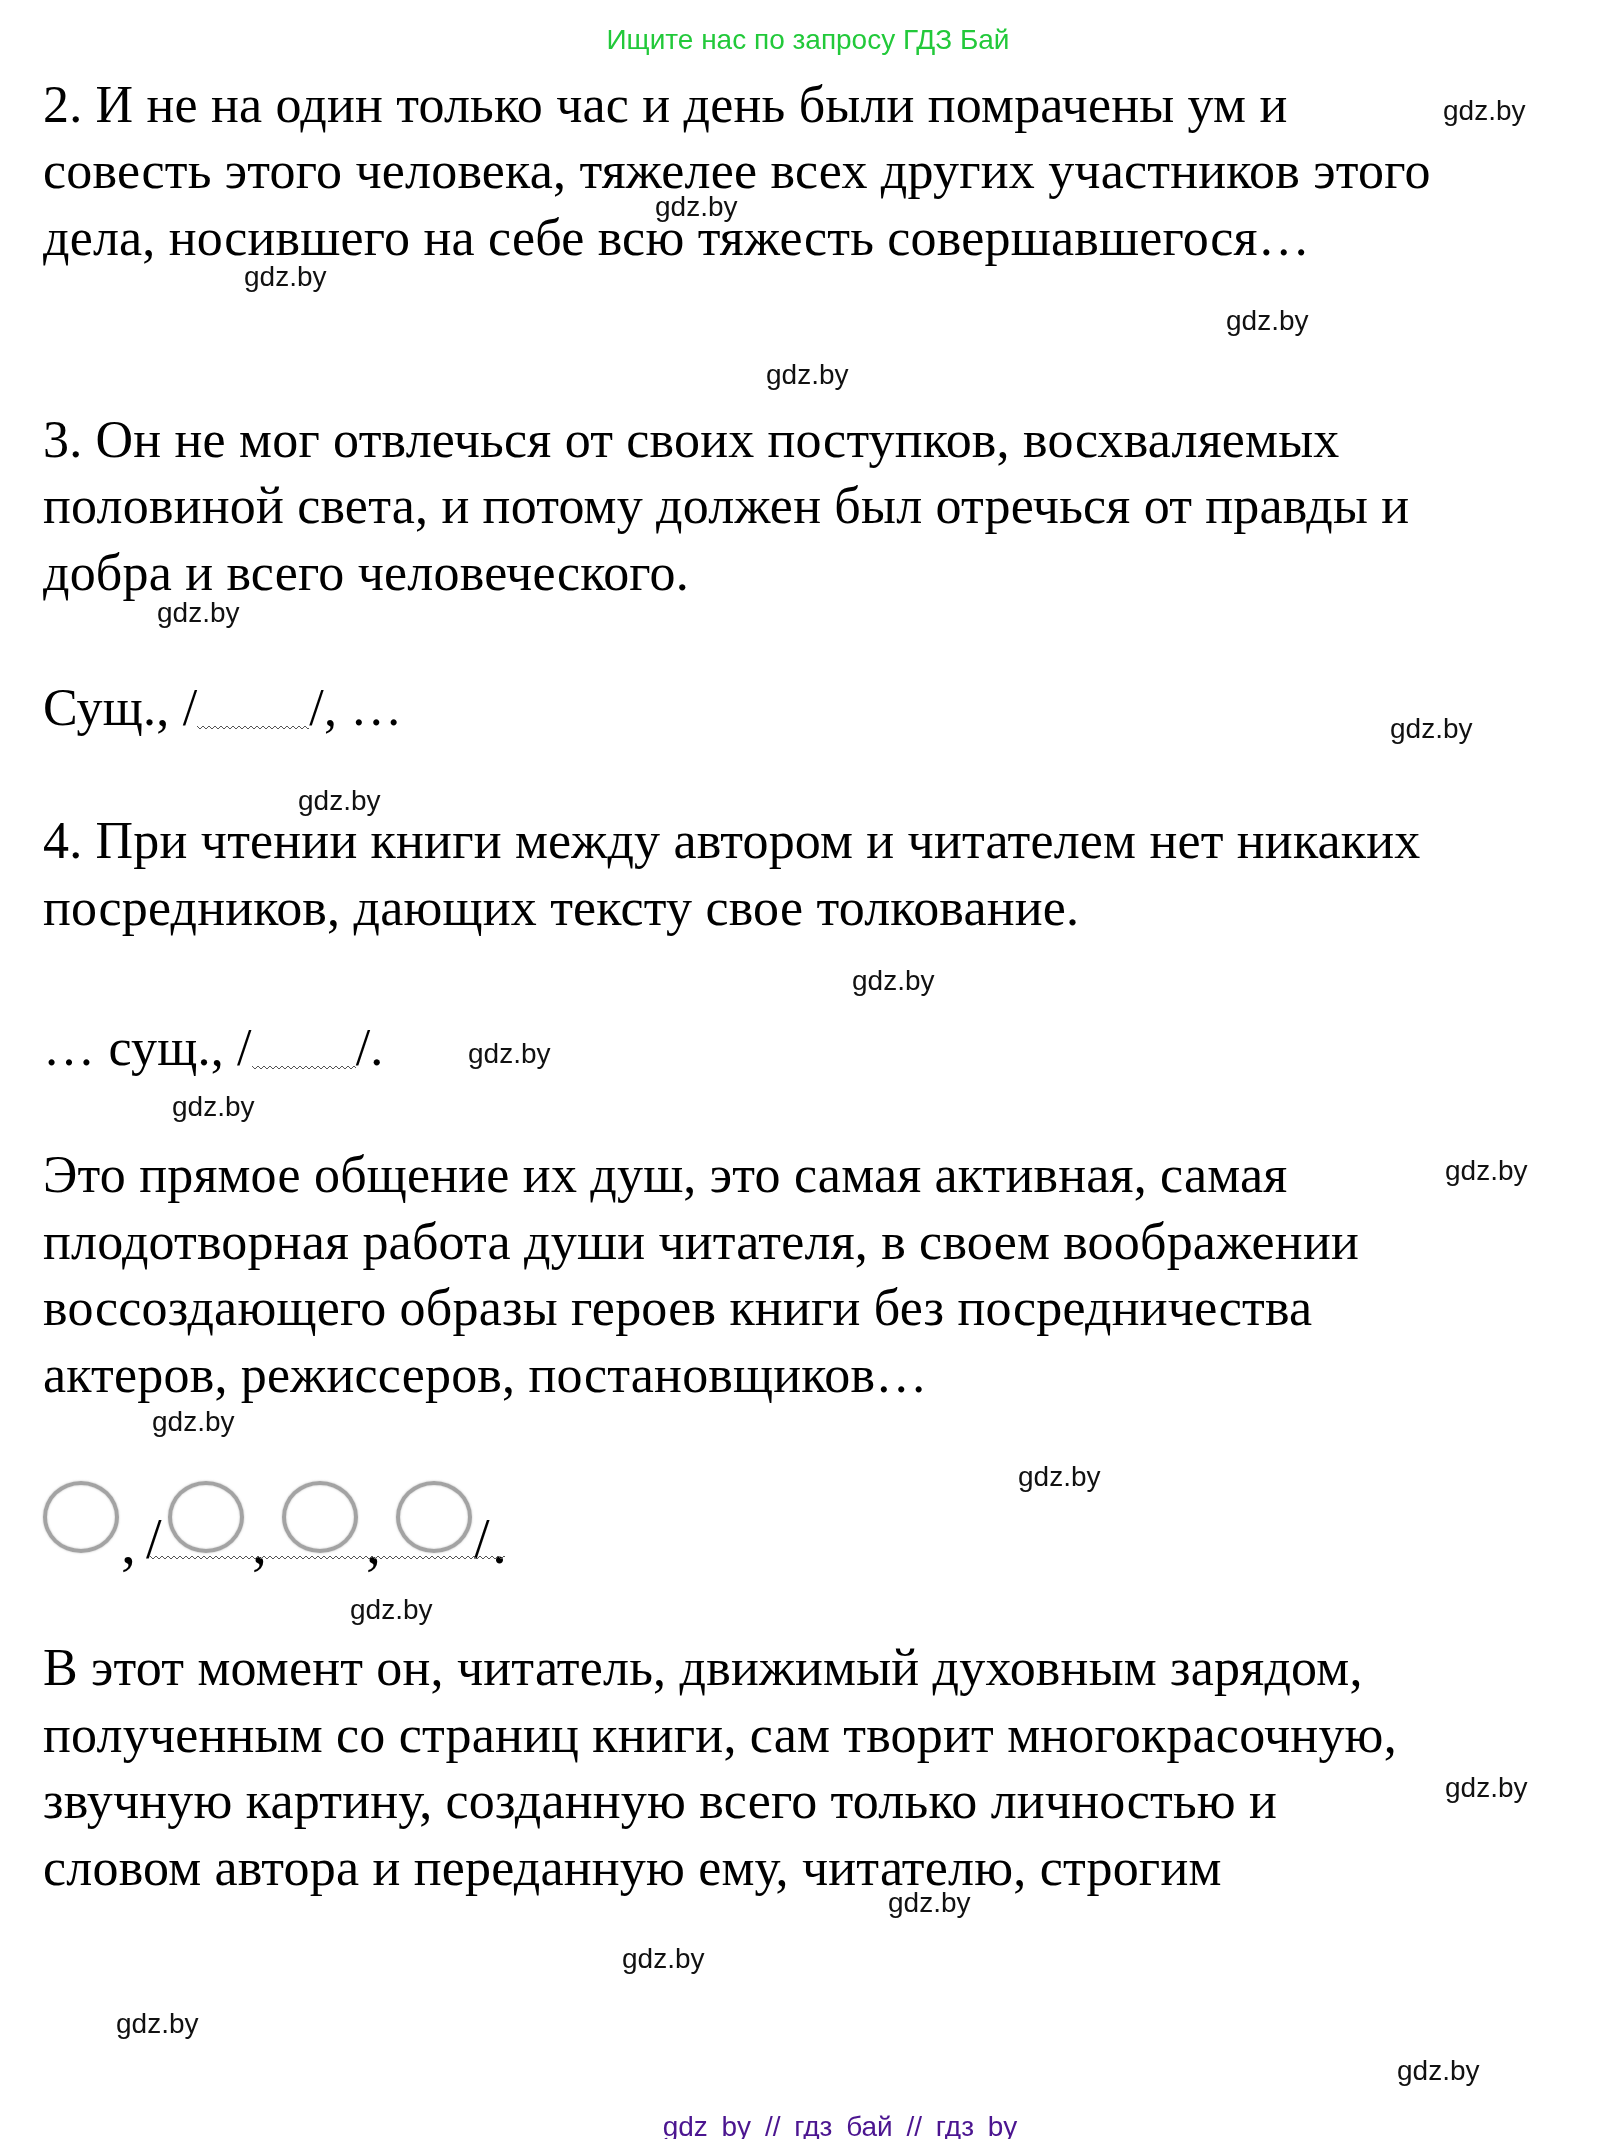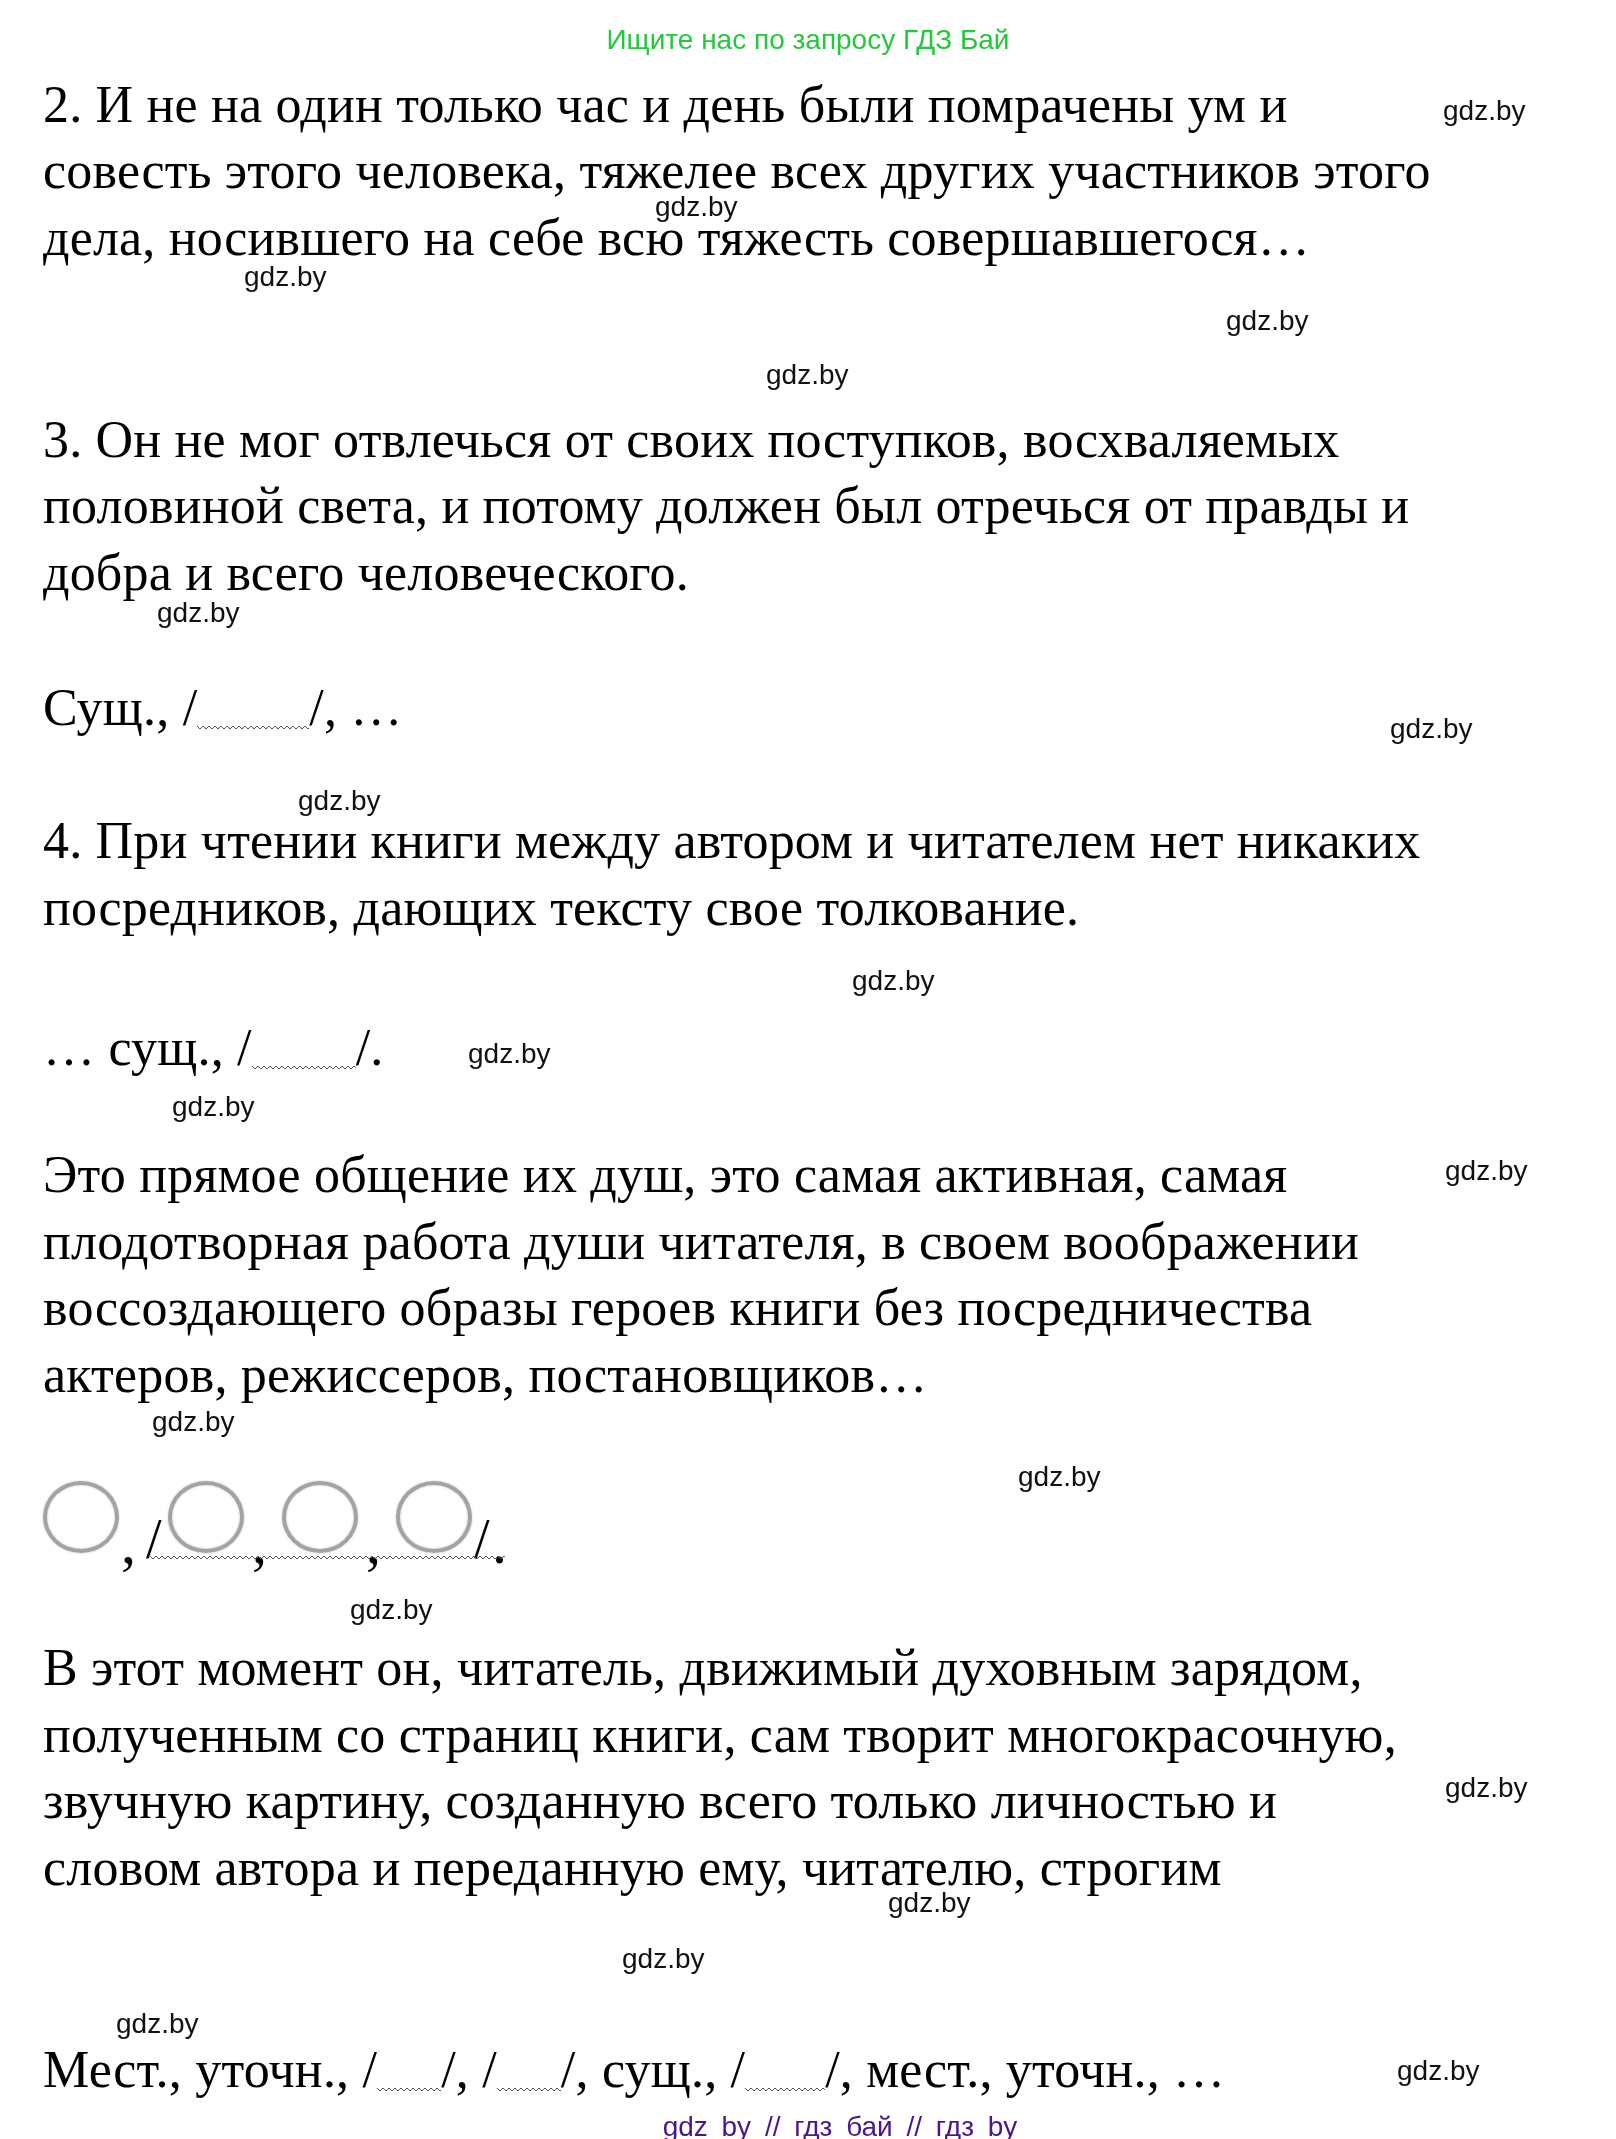--- a/index.html
+++ b/index.html
@@ -88,23 +88,20 @@
     <span class="glyph" style="left:474px; top:1486px; font-size:56px">/</span>
     <span class="glyph" style="left:492px; top:1490px">.</span>
     <div class="wave-abs" style="left:150px; width:355px; top:1533px"></div>
   </div>
 
   <div class="ln" style="top:1615px">В этот момент он, читатель, движимый духовным зарядом,</div>
   <div class="ln" style="top:1682px">полученным со страниц книги, сам творит многокрасочную,</div>
   <div class="ln" style="top:1748px">звучную картину, созданную всего только личностью и</div>
   <div class="ln" style="top:1815px">словом автора и переданную ему, читателю, строгим</div>
 
-  <div class="ln" style="top:2017px">
-    <span>Мест., уточн., /</span><span class="blank" style="width:64px"><span class="wave"></span></span><span>/, /</span><span class="blank" style="width:64px"><span class="wave"></span></span><span>/, сущ., /</span><span class="blank" style="width:80px"><span class="wave"></span></span><span>/, мест., уточн., …</span>
-  </div>
 
   <div class="wm" style="left:1443px; top:74px">gdz.by</div>
   <div class="wm" style="left:655px; top:170px">gdz.by</div>
   <div class="wm" style="left:244px; top:240px">gdz.by</div>
   <div class="wm" style="left:1226px; top:284px">gdz.by</div>
   <div class="wm" style="left:766px; top:338px">gdz.by</div>
   <div class="wm" style="left:157px; top:576px">gdz.by</div>
   <div class="wm" style="left:1390px; top:692px">gdz.by</div>
   <div class="wm" style="left:298px; top:764px">gdz.by</div>
   <div class="wm" style="left:852px; top:944px">gdz.by</div>

